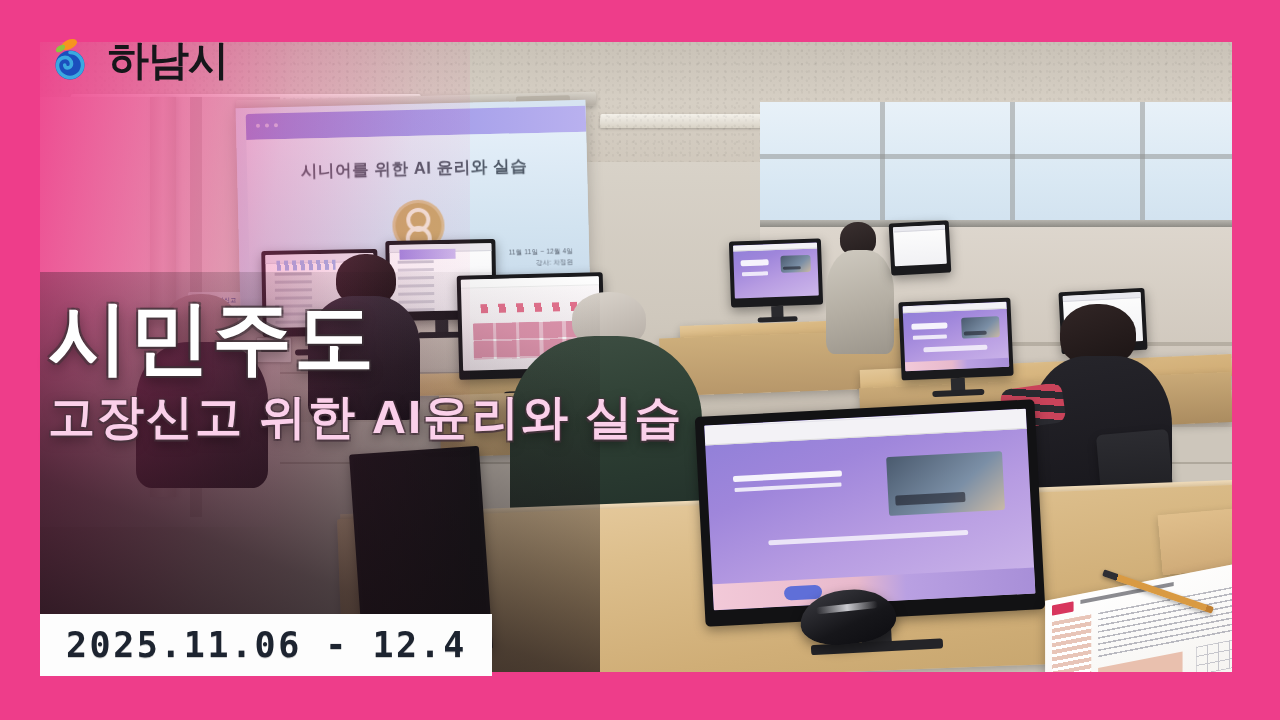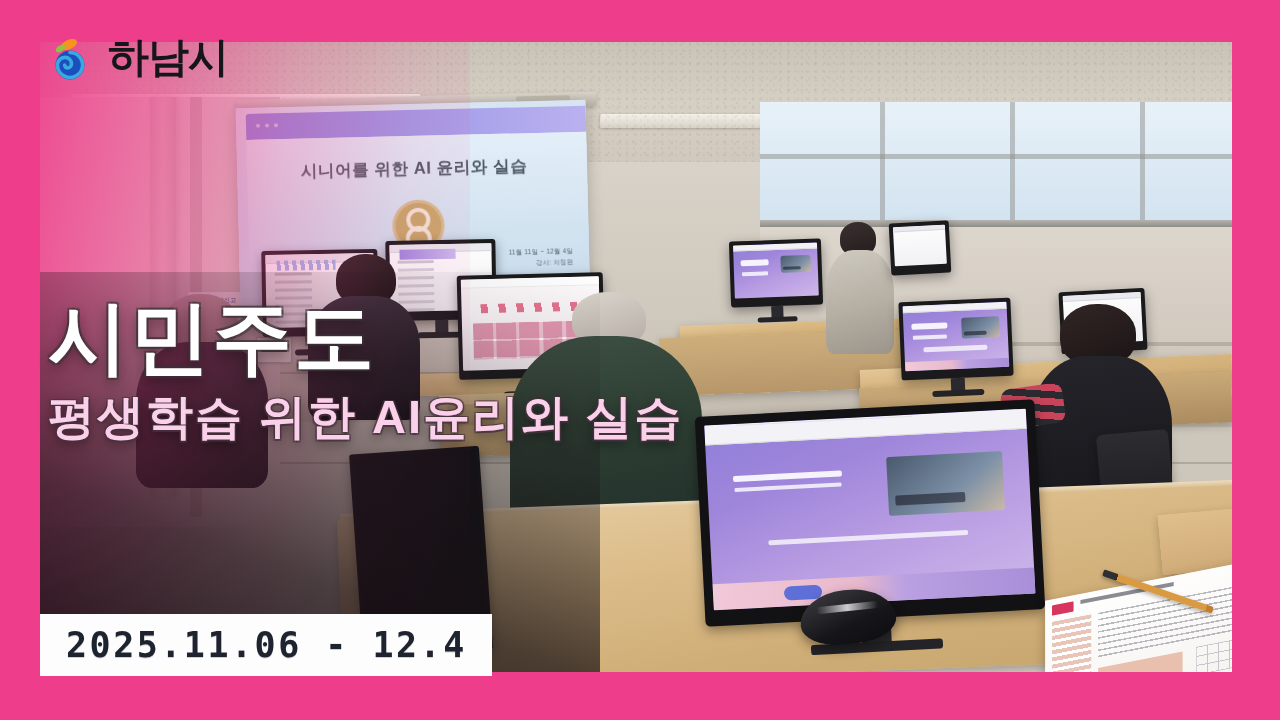--- a/index.html
+++ b/index.html
@@ -383,21 +383,21 @@
 
   
   .logo{
     position:absolute; left:50px; top:38px; z-index:60;
     display:flex; align-items:center; gap:14px;
   }
   .logo-mark{ position:relative; width:44px; height:44px; }
   .logo-text{
     font-size:41px; font-weight:900; color:#16161a;
     letter-spacing:-1px; line-height:1;
-    font-family:Liberation Mono, monospace;
+    font-family:Liberation Sans, sans-serif;
   }
 
   
   .textblock{ position:absolute; left:48px; top:300px; z-index:50; }
   .t-main{
     font-size:80px; font-weight:900; line-height:.95;
     color:#ffffff; letter-spacing:2px;
     font-family:"Liberation Sans", sans-serif;
     text-shadow:
       -2px -2px 0 rgba(60,50,55,.55), 2px -2px 0 rgba(60,50,55,.55),
@@ -675,20 +675,20 @@
         <path d="M20 14.5c7 0 12.6 5.6 12.6 12.5S27 39.5 20 39.5 7.4 33.9 7.4 27
                  c0-4.2 3.4-7.6 7.6-7.6 3.6 0 6.5 2.9 6.5 6.5 0 2.2-1.8 4-4 4
                  -1.5 0-2.8-1.2-2.8-2.8" fill="none" stroke="#3ba9e0" stroke-width="3.6" stroke-linecap="round"></path>
       </svg>
     </div>
     <div class="logo-text">하남시</div>
   </div>
 
   <div class="textblock">
     <div class="t-main">시민주도</div>
-    <div class="t-sub">평생학습 위한 AI윤리와 실습</div>
+    <div class="t-sub">고장신고 위한 AI윤리와 실습</div>
   </div>
 
   <div class="date-badge">
     <span>2025.11.06 - 12.4</span>
   </div>
 
 </div>
 
 </body></html>

